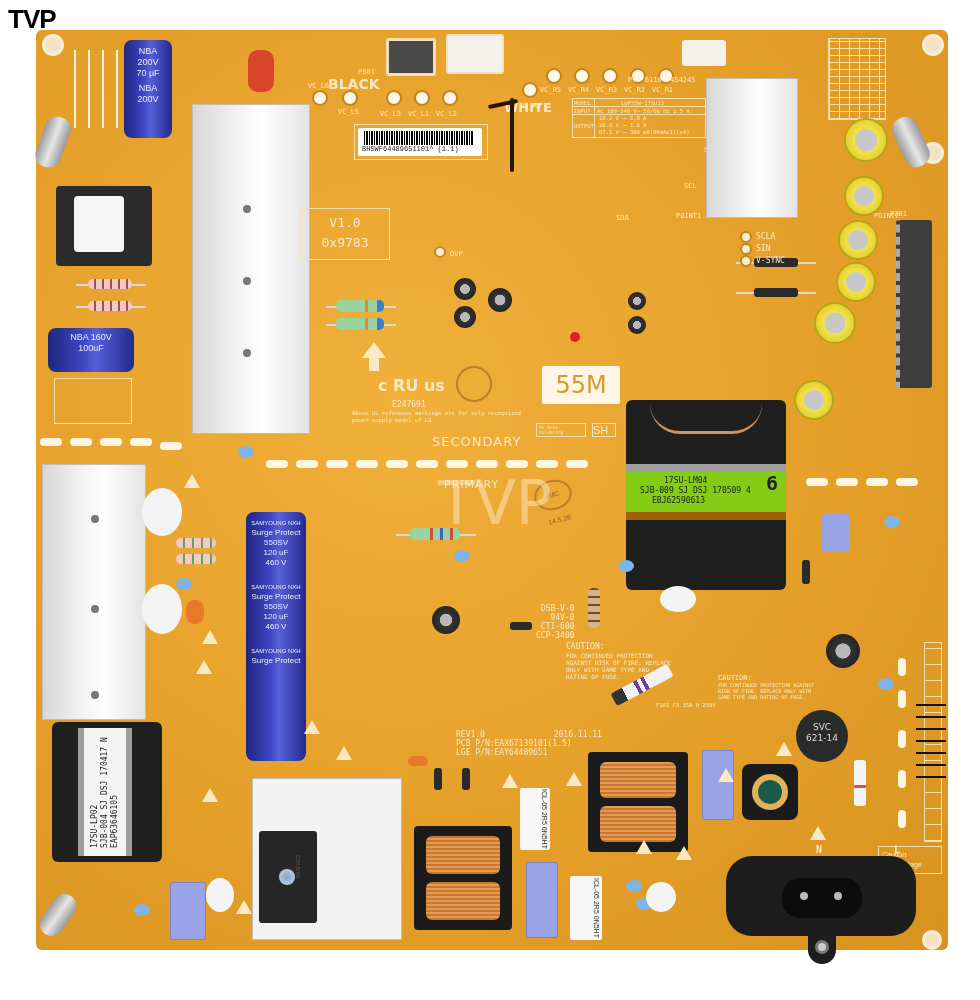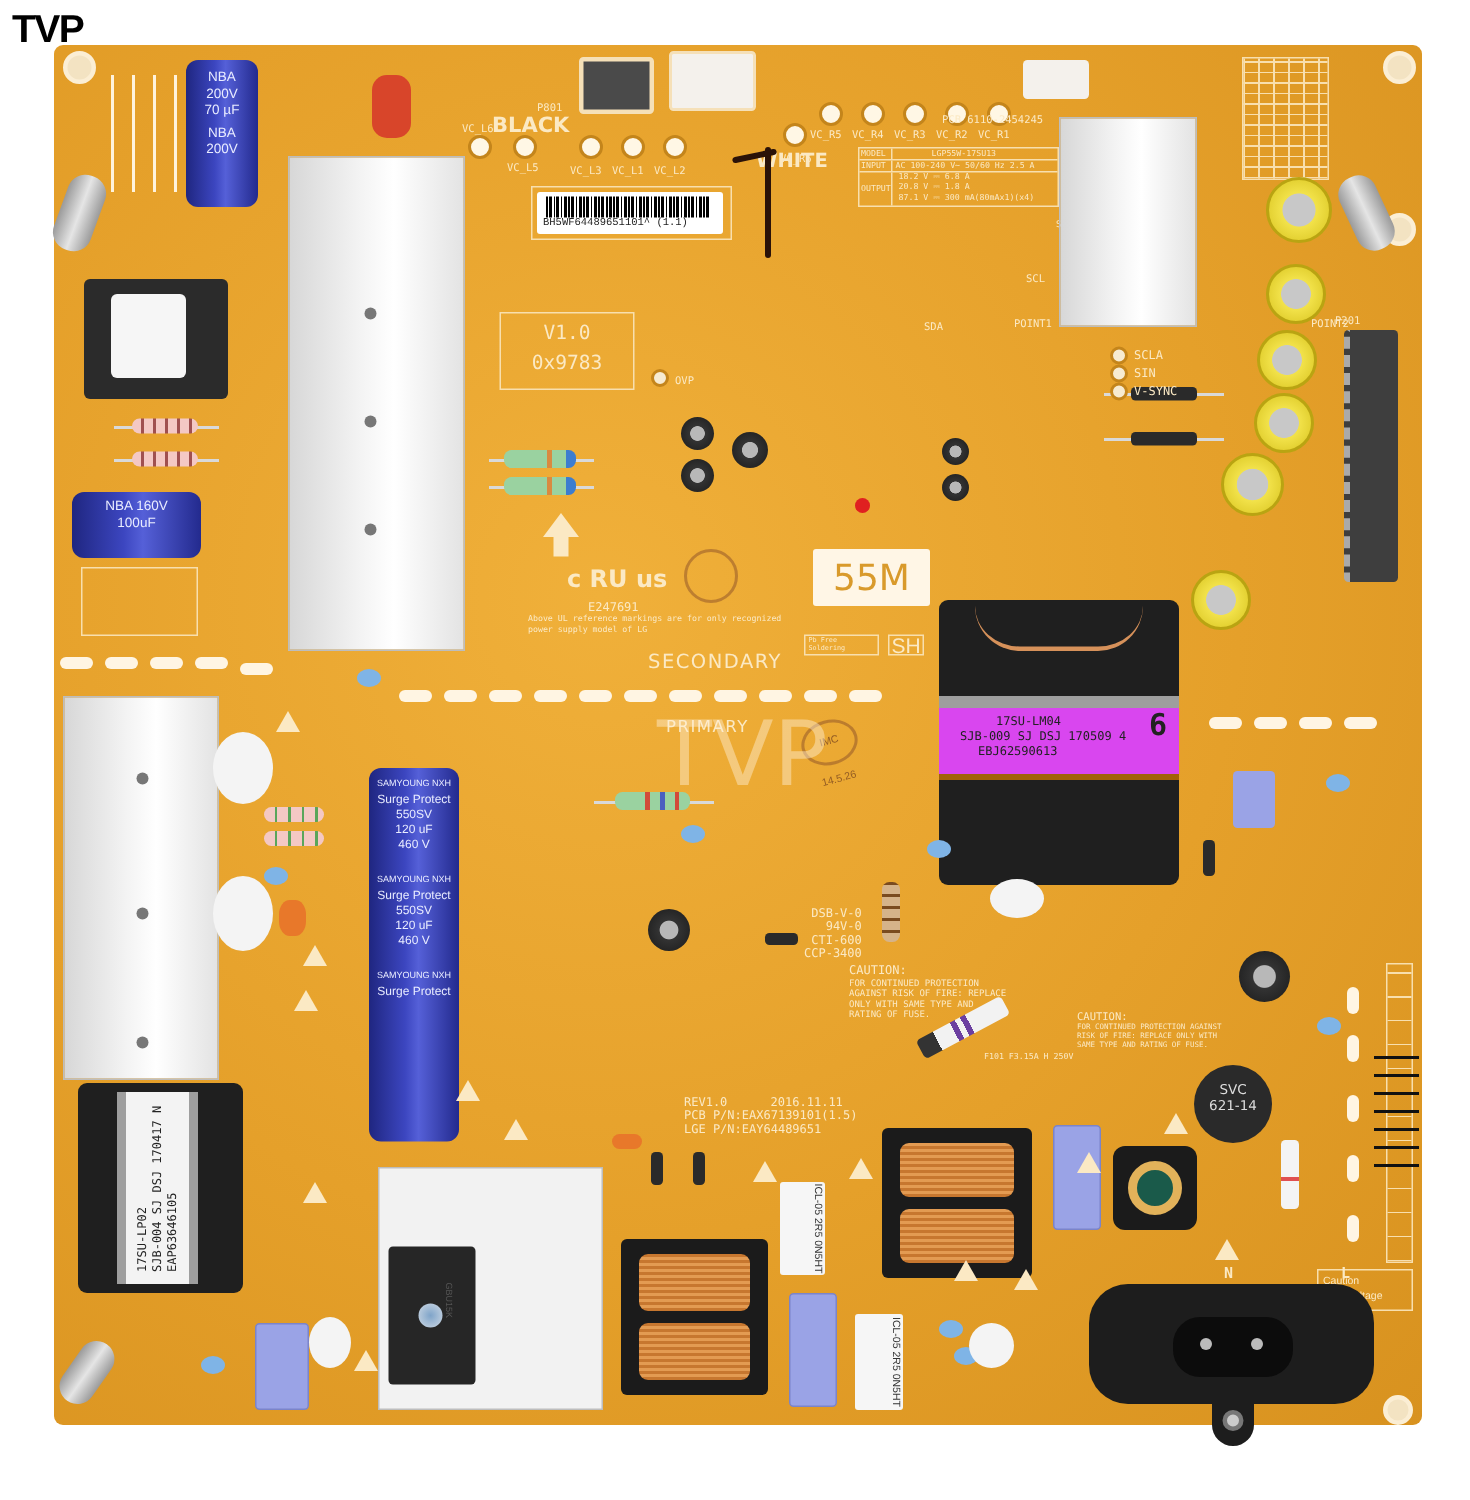--- a/index.html
+++ b/index.html
@@ -164,21 +164,21 @@
   <div class="silk" style="left:838px;top:182px;font-size:7px">POINT2</div>
   <div class="silk" style="left:720px;top:202px;font-size:8px">SCLA</div>
   <div class="pad" style="left:704px;top:201px;width:12px;height:12px"></div>
   <div class="silk" style="left:720px;top:214px;font-size:8px">SIN</div>
   <div class="pad" style="left:704px;top:213px;width:12px;height:12px"></div>
   <div class="silk" style="left:720px;top:226px;font-size:8px">V-SYNC</div>
   <div class="pad" style="left:704px;top:225px;width:12px;height:12px"></div>
   <div class="silk" style="left:414px;top:220px;font-size:7px">OVP</div>
   <div class="pad" style="left:398px;top:216px;width:12px;height:12px"></div>
 
-  <div class="box" style="left:297px;top:178px;width:90px;height:52px;text-align:center;color:#fbe9c4;font-family:'DejaVu Sans Mono',monospace;font-size:13px;line-height:20px;padding-top:4px">
+  <div class="box" style="left:264px;top:178px;width:90px;height:52px;text-align:center;color:#fbe9c4;font-family:'DejaVu Sans Mono',monospace;font-size:13px;line-height:20px;padding-top:4px">
     <div>V1.0</div>
     <div>0x9783</div>
   </div>
 
   <div class="cap-black" style="left:418px;top:248px;width:22px;height:22px"></div>
   <div class="cap-black" style="left:418px;top:276px;width:22px;height:22px"></div>
   <div class="cap-black" style="left:452px;top:258px;width:24px;height:24px"></div>
   <div class="cap-black" style="left:592px;top:262px;width:18px;height:18px"></div>
   <div class="cap-black" style="left:592px;top:286px;width:18px;height:18px"></div>
 
@@ -193,32 +193,32 @@
   <div class="silk" style="left:356px;top:370px;font-size:8px">E247691</div>
   <div class="silk" style="left:316px;top:380px;font-size:5.5px;white-space:normal;width:170px;line-height:7px">Above UL reference markings are for only recognized power supply model of LG</div>
 
   <div class="abs" style="left:534px;top:302px;width:10px;height:10px;border-radius:50%;background:#e02020"></div>
 
   <div class="abs" style="left:506px;top:336px;width:78px;height:38px;background:#fff6e6;border-radius:2px;display:flex;align-items:center;justify-content:center">
     <span style="font-size:24px;color:#d99a2b;font-family:'DejaVu Sans',sans-serif">55M</span>
   </div>
   <div class="box" style="left:500px;top:393px;width:50px;height:14px"></div>
   <div class="silk" style="left:503px;top:395px;font-size:4.5px;width:30px;white-space:normal;line-height:5px">Pb Free Soldering</div>
-  <div class="box" style="left:556px;top:393px;width:24px;height:14px;text-align:center;font-size:14px;color:#fbe9c4;line-height:12px">
+  <div class="box" style="left:556px;top:393px;width:24px;height:14px;text-align:left;font-size:11px;color:#fbe9c4;line-height:12px">
     <span>SH</span>
   </div>
 
   <div class="abs" style="left:420px;top:336px;width:36px;height:36px;border-radius:50%;border:2px solid rgba(140,80,40,.5)"></div>
   <div class="abs" style="left:498px;top:450px;width:38px;height:30px;border-radius:50%;border:2px solid rgba(140,80,40,.5);font-size:7px;color:rgba(110,60,30,.7);text-align:center;line-height:26px;transform:rotate(-15deg)">
     <span>IMC 14.5.26</span>
   </div>
 
   <div class="abs" style="left:590px;top:370px;width:160px;height:190px;background:#1f1f1f;border-radius:6px">
     <div class="abs" style="left:24px;top:4px;width:112px;height:30px;border-bottom:3px solid #d6915a;border-radius:0 0 40px 40px"></div>
-    <div class="abs" style="left:0;top:64px;width:160px;height:56px;background:#d946ef;border-top:8px solid #9e9e9e;border-bottom:4px solid #a16207;font-family:'DejaVu Sans Mono',monospace;font-size:8px;color:#222;padding:4px 12px 0 14px;line-height:10px">
+    <div class="abs" style="left:0;top:64px;width:160px;height:56px;background:#84cc16;border-top:8px solid #9e9e9e;border-bottom:8px solid #a16207;font-family:'DejaVu Sans Mono',monospace;font-size:8px;color:#222;padding:4px 12px 0 14px;line-height:10px">
       <div style="padding-left:24px">17SU-LM04</div>
       <div>SJB-009 SJ DSJ 170509 4</div>
       <div style="padding-left:12px">EBJ62590613</div>
       <div class="abs" style="right:8px;top:6px;font-size:20px;font-weight:bold">6</div>
     </div>
   </div>
 
   <div class="silk" style="left:396px;top:404px;font-size:13px;font-family:'DejaVu Sans',sans-serif;letter-spacing:1px">SECONDARY</div>
   <div class="dash" style="left:4px;top:408px"></div>
   <div class="dash" style="left:34px;top:408px"></div>
@@ -282,21 +282,21 @@
   <div class="cap-black" style="left:396px;top:576px;width:28px;height:28px"></div>
   <div class="diode" style="left:474px;top:592px;width:22px;height:8px"></div>
 
   <div class="silk" style="left:530px;top:612px;font-size:8px">CAUTION:</div>
   <div class="silk" style="left:530px;top:622px;font-size:6px;width:108px;white-space:normal;line-height:7px">FOR CONTINUED PROTECTION AGAINST RISK OF FIRE: REPLACE ONLY WITH SAME TYPE AND RATING OF FUSE.</div>
 
   <div class="abs" style="left:574px;top:648px;width:64px;height:14px;background:linear-gradient(90deg,#333 0 20%,#f2f2f2 20% 40%,#6b3fa0 40% 46%,#f2f2f2 46% 52%,#6b3fa0 52% 58%,#f2f2f2 58% 100%);border-radius:3px;transform:rotate(-28deg)"></div>
   <div class="silk" style="left:620px;top:672px;font-size:5.5px">F101 F3.15A H 250V</div>
 
   <div class="silk" style="left:420px;top:700px;font-size:8px;line-height:9px">
-    <div><span>REV1.0</span> <span style="margin-left:24px">2016.11.11</span></div>
+    <div><span>REV1.0</span> <span style="margin-left:64px">2016.11.11</span></div>
     <div>PCB P/N:EAX67139101(1.5)</div>
     <div>LGE P/N:EAY64489651</div>
   </div>
 
   <div class="silk" style="left:682px;top:644px;font-size:7px">CAUTION:</div>
   <div class="silk" style="left:682px;top:652px;font-size:5px;width:100px;white-space:normal;line-height:6px">FOR CONTINUED PROTECTION AGAINST RISK OF FIRE: REPLACE ONLY WITH SAME TYPE AND RATING OF FUSE.</div>
   <div class="abs" style="left:760px;top:680px;width:52px;height:52px;border-radius:50%;background:#2a2a2a;color:#ddd;font-size:9px;text-align:center;padding-top:12px;line-height:11px;font-family:'DejaVu Sans',sans-serif">
     <div>SVC</div>
     <div>621-14</div>
   </div>

